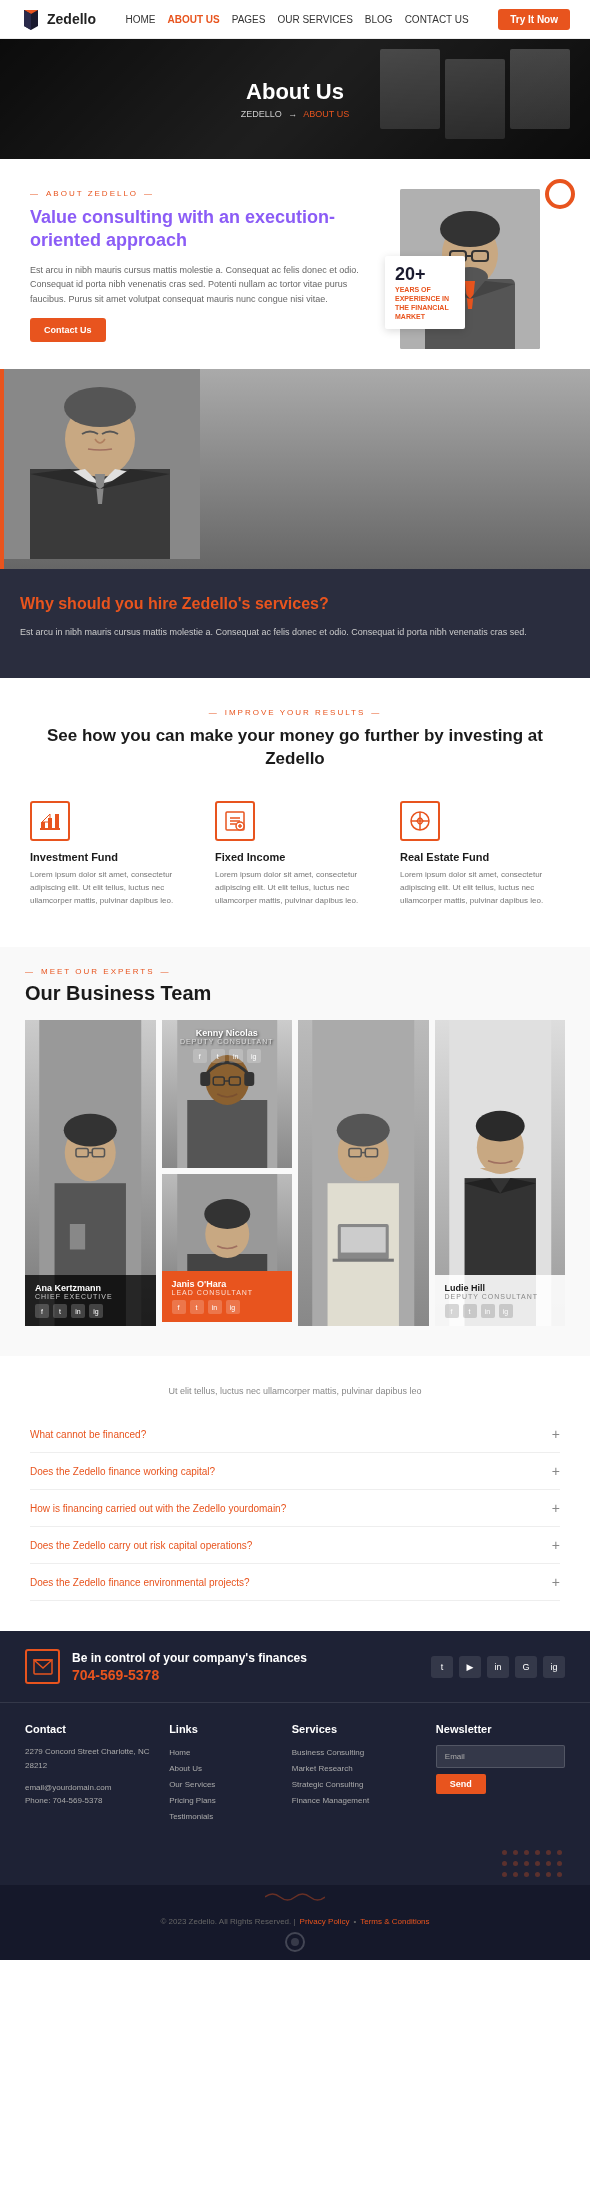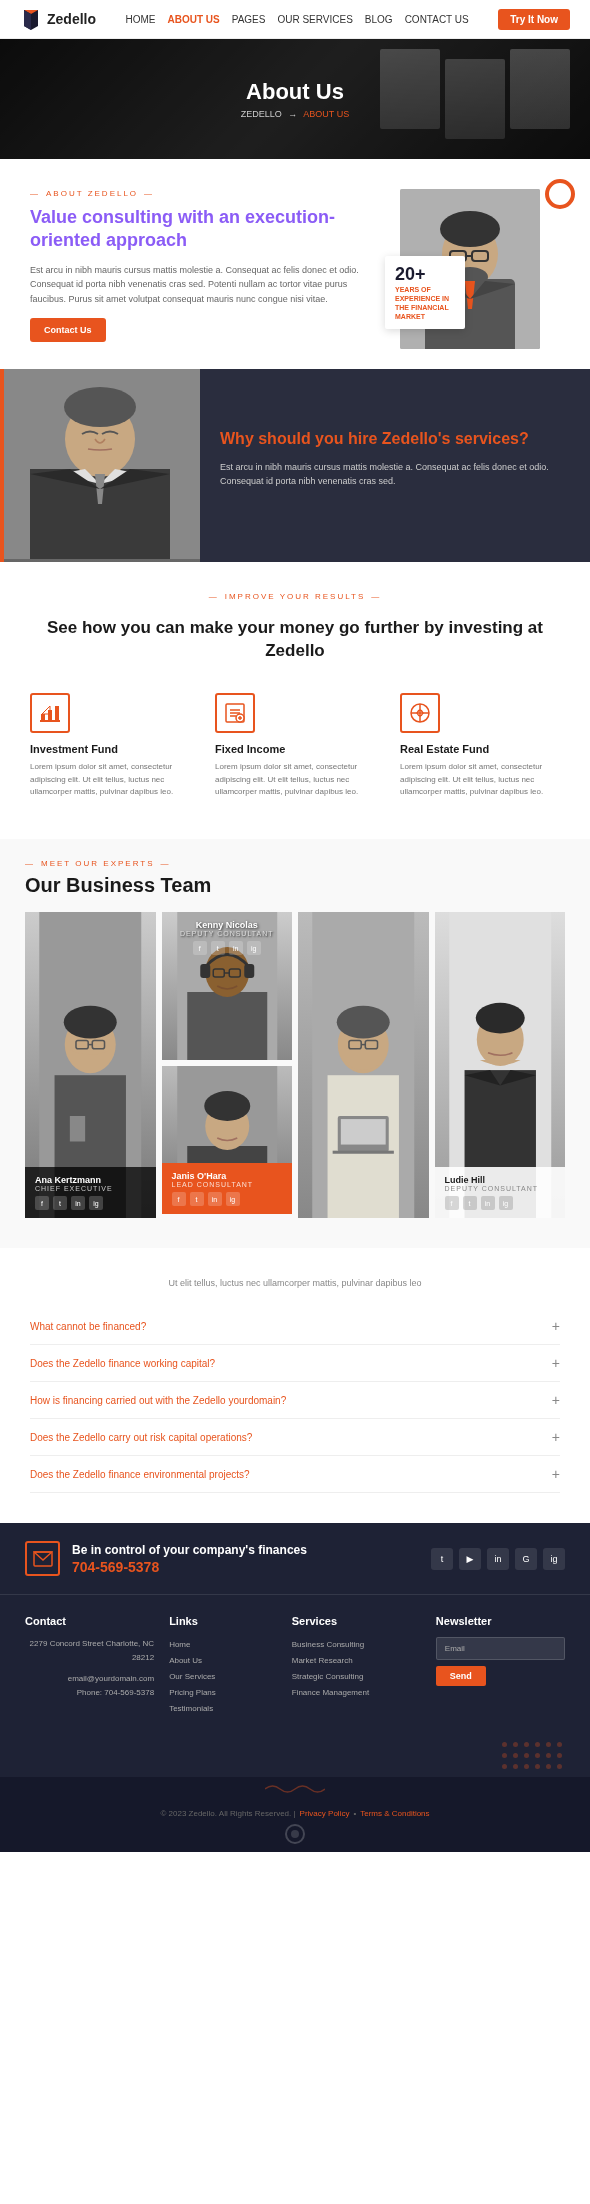--- a/index.html
+++ b/index.html
@@ -34,30 +34,30 @@
     .btn-primary { background: #e8541e; color: #fff; padding: 7px 14px; border-radius: 3px; font-size: 9px; cursor: pointer; display: inline-block; font-weight: bold; }
     .about-right { flex: 0 0 160px; position: relative; }
     .about-img-container { position: relative; }
     .about-img-placeholder { width: 140px; height: 160px; background: linear-gradient(135deg, #ccc 0%, #888 100%); border-radius: 2px; overflow: hidden; }
     .about-orange-circle { position: absolute; top: -10px; right: -15px; width: 30px; height: 30px; border-radius: 50%; border: 4px solid #e8541e; background: transparent; }
     .about-badge { position: absolute; bottom: 20px; left: -15px; background: #fff; padding: 8px 10px; box-shadow: 0 2px 8px rgba(0,0,0,0.15); border-radius: 2px; }
     .about-badge-num { font-size: 18px; font-weight: bold; color: #1a1a2e; }
     .about-badge-text { font-size: 7px; color: #e8541e; text-transform: uppercase; font-weight: bold; line-height: 1.3; max-width: 60px; }
     
     
-    .why-section { display: flex; align-items: stretch; margin: 0; background: #0f766e; }
+    .why-section { display: flex; align-items: stretch; margin: 0; background: #0f766e; flex-direction: column; }
     .why-img { flex: 0 0 200px; background: linear-gradient(180deg, #aaa 0%, #666 100%); position: relative; overflow: hidden; min-height: 180px; }
     .why-content { flex: 1; background: #2a2d3e; padding: 25px 20px; display: flex; flex-direction: column; justify-content: center; }
     .why-heading { font-size: 16px; font-weight: bold; color: #e8541e; line-height: 1.3; margin-bottom: 10px; }
     .why-text { font-size: 9px; color: #ccc; line-height: 1.6; margin-bottom: 14px; }
     .btn-outline-orange { background: #e8541e; color: #fff; padding: 6px 14px; border-radius: 3px; font-size: 9px; cursor: pointer; display: inline-block; font-weight: bold; }
     
     
     .services-section { padding: 30px 25px; text-align: center; }
-    .services-label { font-size: 8px; color: #e8541e; text-transform: uppercase; letter-spacing: 2px; margin-bottom: 16px; display: flex; align-items: center; justify-content: center; gap: 6px; }
+    .services-label { font-size: 8px; color: #e8541e; text-transform: uppercase; letter-spacing: 2px; margin-bottom: 8px; display: flex; align-items: center; justify-content: center; gap: 6px; }
     .services-label::before, .services-label::after { content: '—'; color: #e8541e; }
     .services-heading { font-size: 17px; font-weight: bold; color: #1a1a1a; line-height: 1.35; margin-bottom: 20px; }
     .services-cards { display: flex; gap: 15px; margin-top: 10px; }
     .service-card { flex: 1; text-align: left; padding: 10px 5px; }
     .service-icon { width: 40px; height: 40px; border: 2px solid #e8541e; border-radius: 3px; display: flex; align-items: center; justify-content: center; margin-bottom: 10px; color: #e8541e; font-size: 18px; }
     .service-title { font-size: 11px; font-weight: bold; color: #1a1a1a; margin-bottom: 6px; }
     .service-text { font-size: 8px; color: #777; line-height: 1.6; }
     
     
     .team-section { padding: 20px 25px 30px; background: #f9f9f9; }
@@ -84,21 +84,21 @@
     .footer-cta-icon { width: 35px; height: 35px; border: 2px solid #e8541e; border-radius: 3px; display: flex; align-items: center; justify-content: center; color: #e8541e; font-size: 16px; }
     .footer-cta-text { color: #fff; font-size: 12px; font-weight: bold; }
     .footer-cta-phone { color: #e8541e; font-size: 14px; font-weight: bold; margin-top: 2px; }
     .footer-social { display: flex; gap: 6px; }
     .footer-social-icon { width: 22px; height: 22px; background: rgba(255,255,255,0.1); border-radius: 3px; display: flex; align-items: center; justify-content: center; font-size: 9px; color: #fff; cursor: pointer; }
 
     
     .footer-main { background: #1e2235; padding: 20px 25px; border-top: 1px solid rgba(255,255,255,0.1); }
     .footer-cols { display: grid; grid-template-columns: 1.2fr 1fr 1.2fr 1.2fr; gap: 15px; }
     .footer-col-title { font-size: 11px; font-weight: bold; color: #fff; margin-bottom: 10px; }
-    .footer-col-text { font-size: 8px; color: #aaa; line-height: 1.7; text-align: right; }
+    .footer-col-text { font-size: 8px; color: #aaa; line-height: 1.7; }
     .footer-col-link { font-size: 8px; color: #aaa; line-height: 2; cursor: pointer; display: block; }
     .newsletter-input { width: 100%; padding: 6px 8px; background: rgba(255,255,255,0.1); border: 1px solid rgba(255,255,255,0.15); border-radius: 2px; color: #fff; font-size: 8px; margin-bottom: 6px; outline: none; }
     .newsletter-input::placeholder { color: #aaa; }
     .btn-send { background: #e8541e; color: #fff; padding: 5px 14px; border-radius: 2px; font-size: 9px; cursor: pointer; font-weight: bold; display: inline-block; }
     .footer-bottom { background: #15182a; padding: 8px 25px; text-align: center; }
     .footer-bottom-text { font-size: 8px; color: #666; }
   </style>
 </head>
 <body>
 

